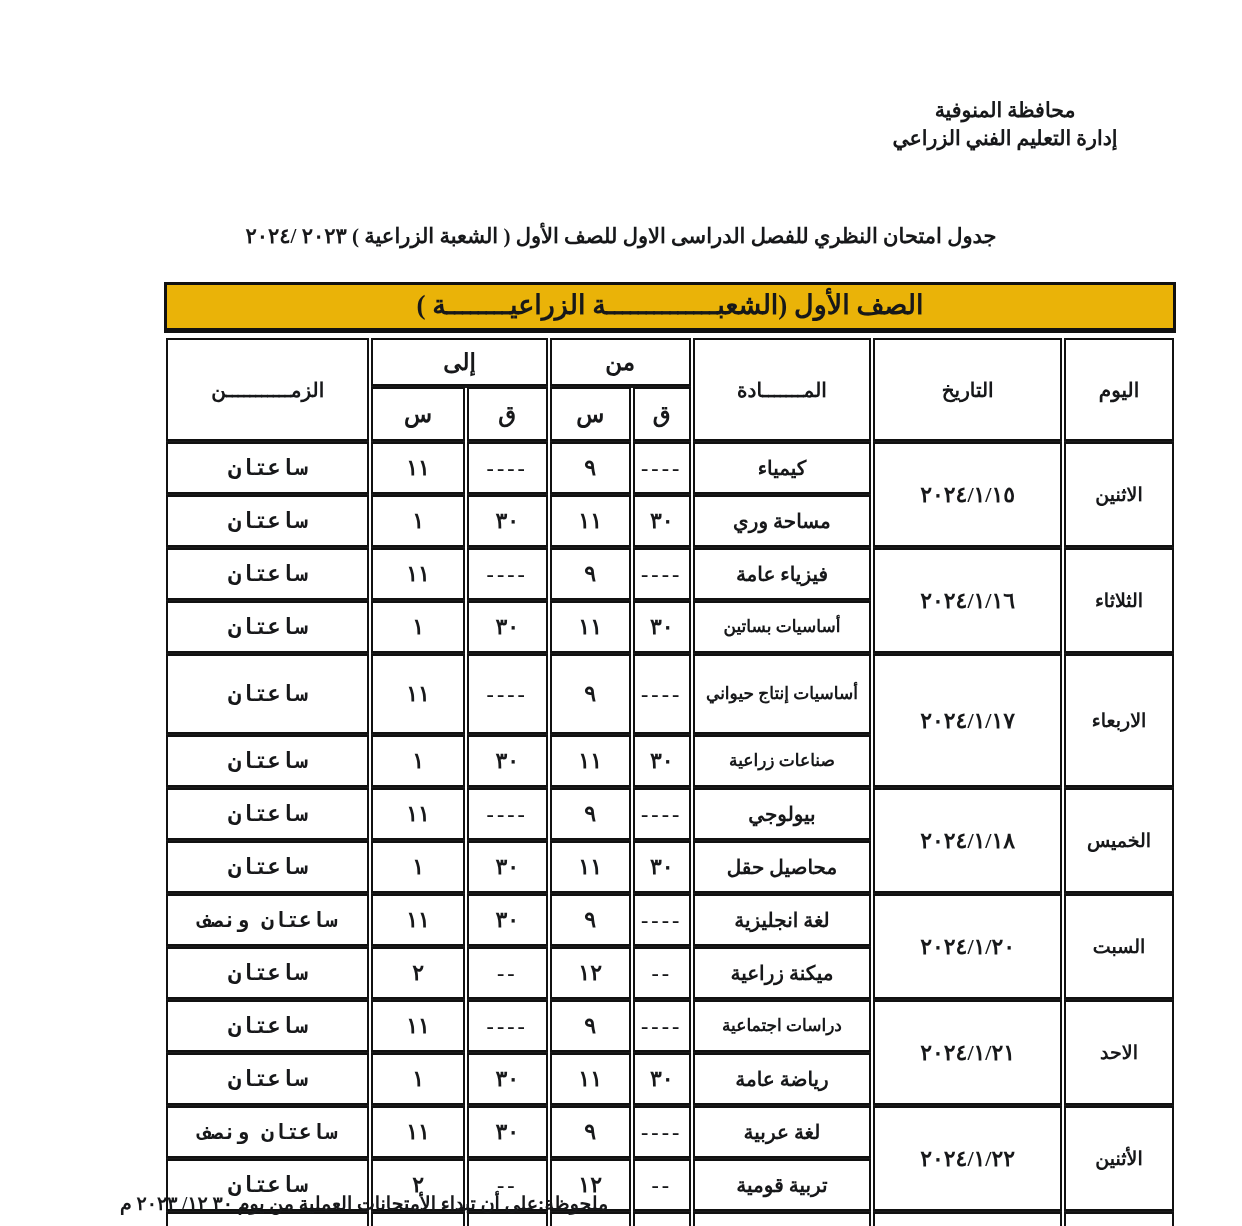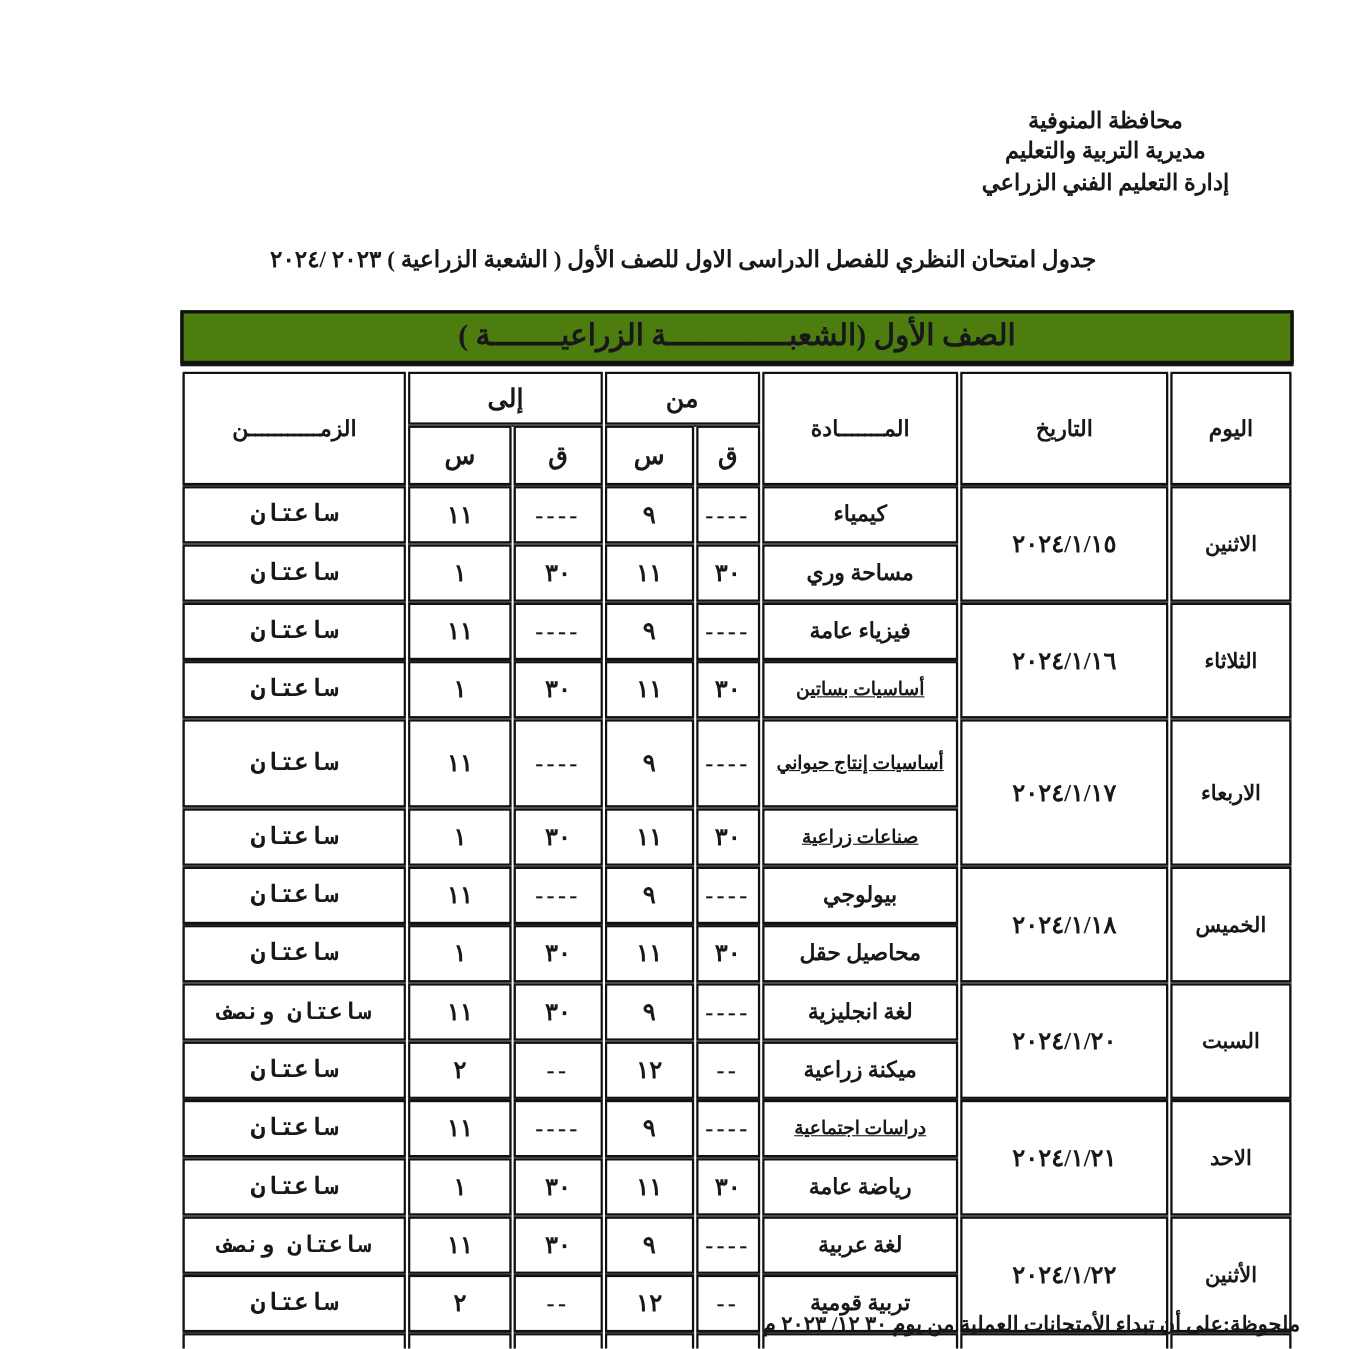--- a/index.html
+++ b/index.html
@@ -50,21 +50,21 @@
     right: 66px;
     width: 1012px;
   }
 
   
   .banner {
     border: 3px solid #111;
     box-shadow: 0 2px 0 0 #111;
     padding: 4px 14px 7px 14px;
     text-align: center;
-    background: #4d7c0f;
+    background: #eab308;
     margin-bottom: 6px;
   }
   .banner-text {
     font-size: 27px;
     font-weight: bold;
     letter-spacing: 0px;
     white-space: nowrap;
   }
 
   table.sched {
@@ -104,47 +104,46 @@
     height: 42px;
   }
   th.h-sub {
     font-size: 23px;
     height: 48px;
   }
 
   td.day   { font-size: 19px; }
   td.date  { font-size: 22px; letter-spacing: 0.5px; }
   td.subj  { font-size: 20px; line-height: 1.15; }
-  td.subj.small { font-size: 17px; text-decoration: underline; }
+  td.subj.small { font-size: 17px; }
   td.num   { font-size: 22px; letter-spacing: 3px; }
   td.dur   { font-size: 22px; font-family: Liberation Mono, monospace; }
   td.dur.wide { font-size: 21px; }
 
   tr.rowline td { height: 46px; }
   tr.tall td    { height: 74px; }
 
   
   .footnote {
     position: absolute;
     top: 1192px;
     right: 0;
     left: 0;
-    text-align: right;
+    text-align: left;
     font-size: 19px;
     font-weight: bold;
     padding-right: 60px;
     padding-left: 120px;
   }
 </style>
 </head>
 <body>
 
 <div class="letterhead">
   <div>محافظة المنوفية</div>
-  <div>مديرية التربية والتعليم</div>
   <div>إدارة التعليم الفني الزراعي</div>
 </div>
 
 <div class="doc-title">جدول امتحان النظري للفصل الدراسى الاول للصف الأول ( الشعبة الزراعية  ) ٢٠٢٣ /٢٠٢٤</div>
 
 <div class="table-wrap">
 
   <div class="banner">
     <span class="banner-text">الصف الأول (الشعبــــــــــــــة الزراعيــــــــة )</span>
   </div>

